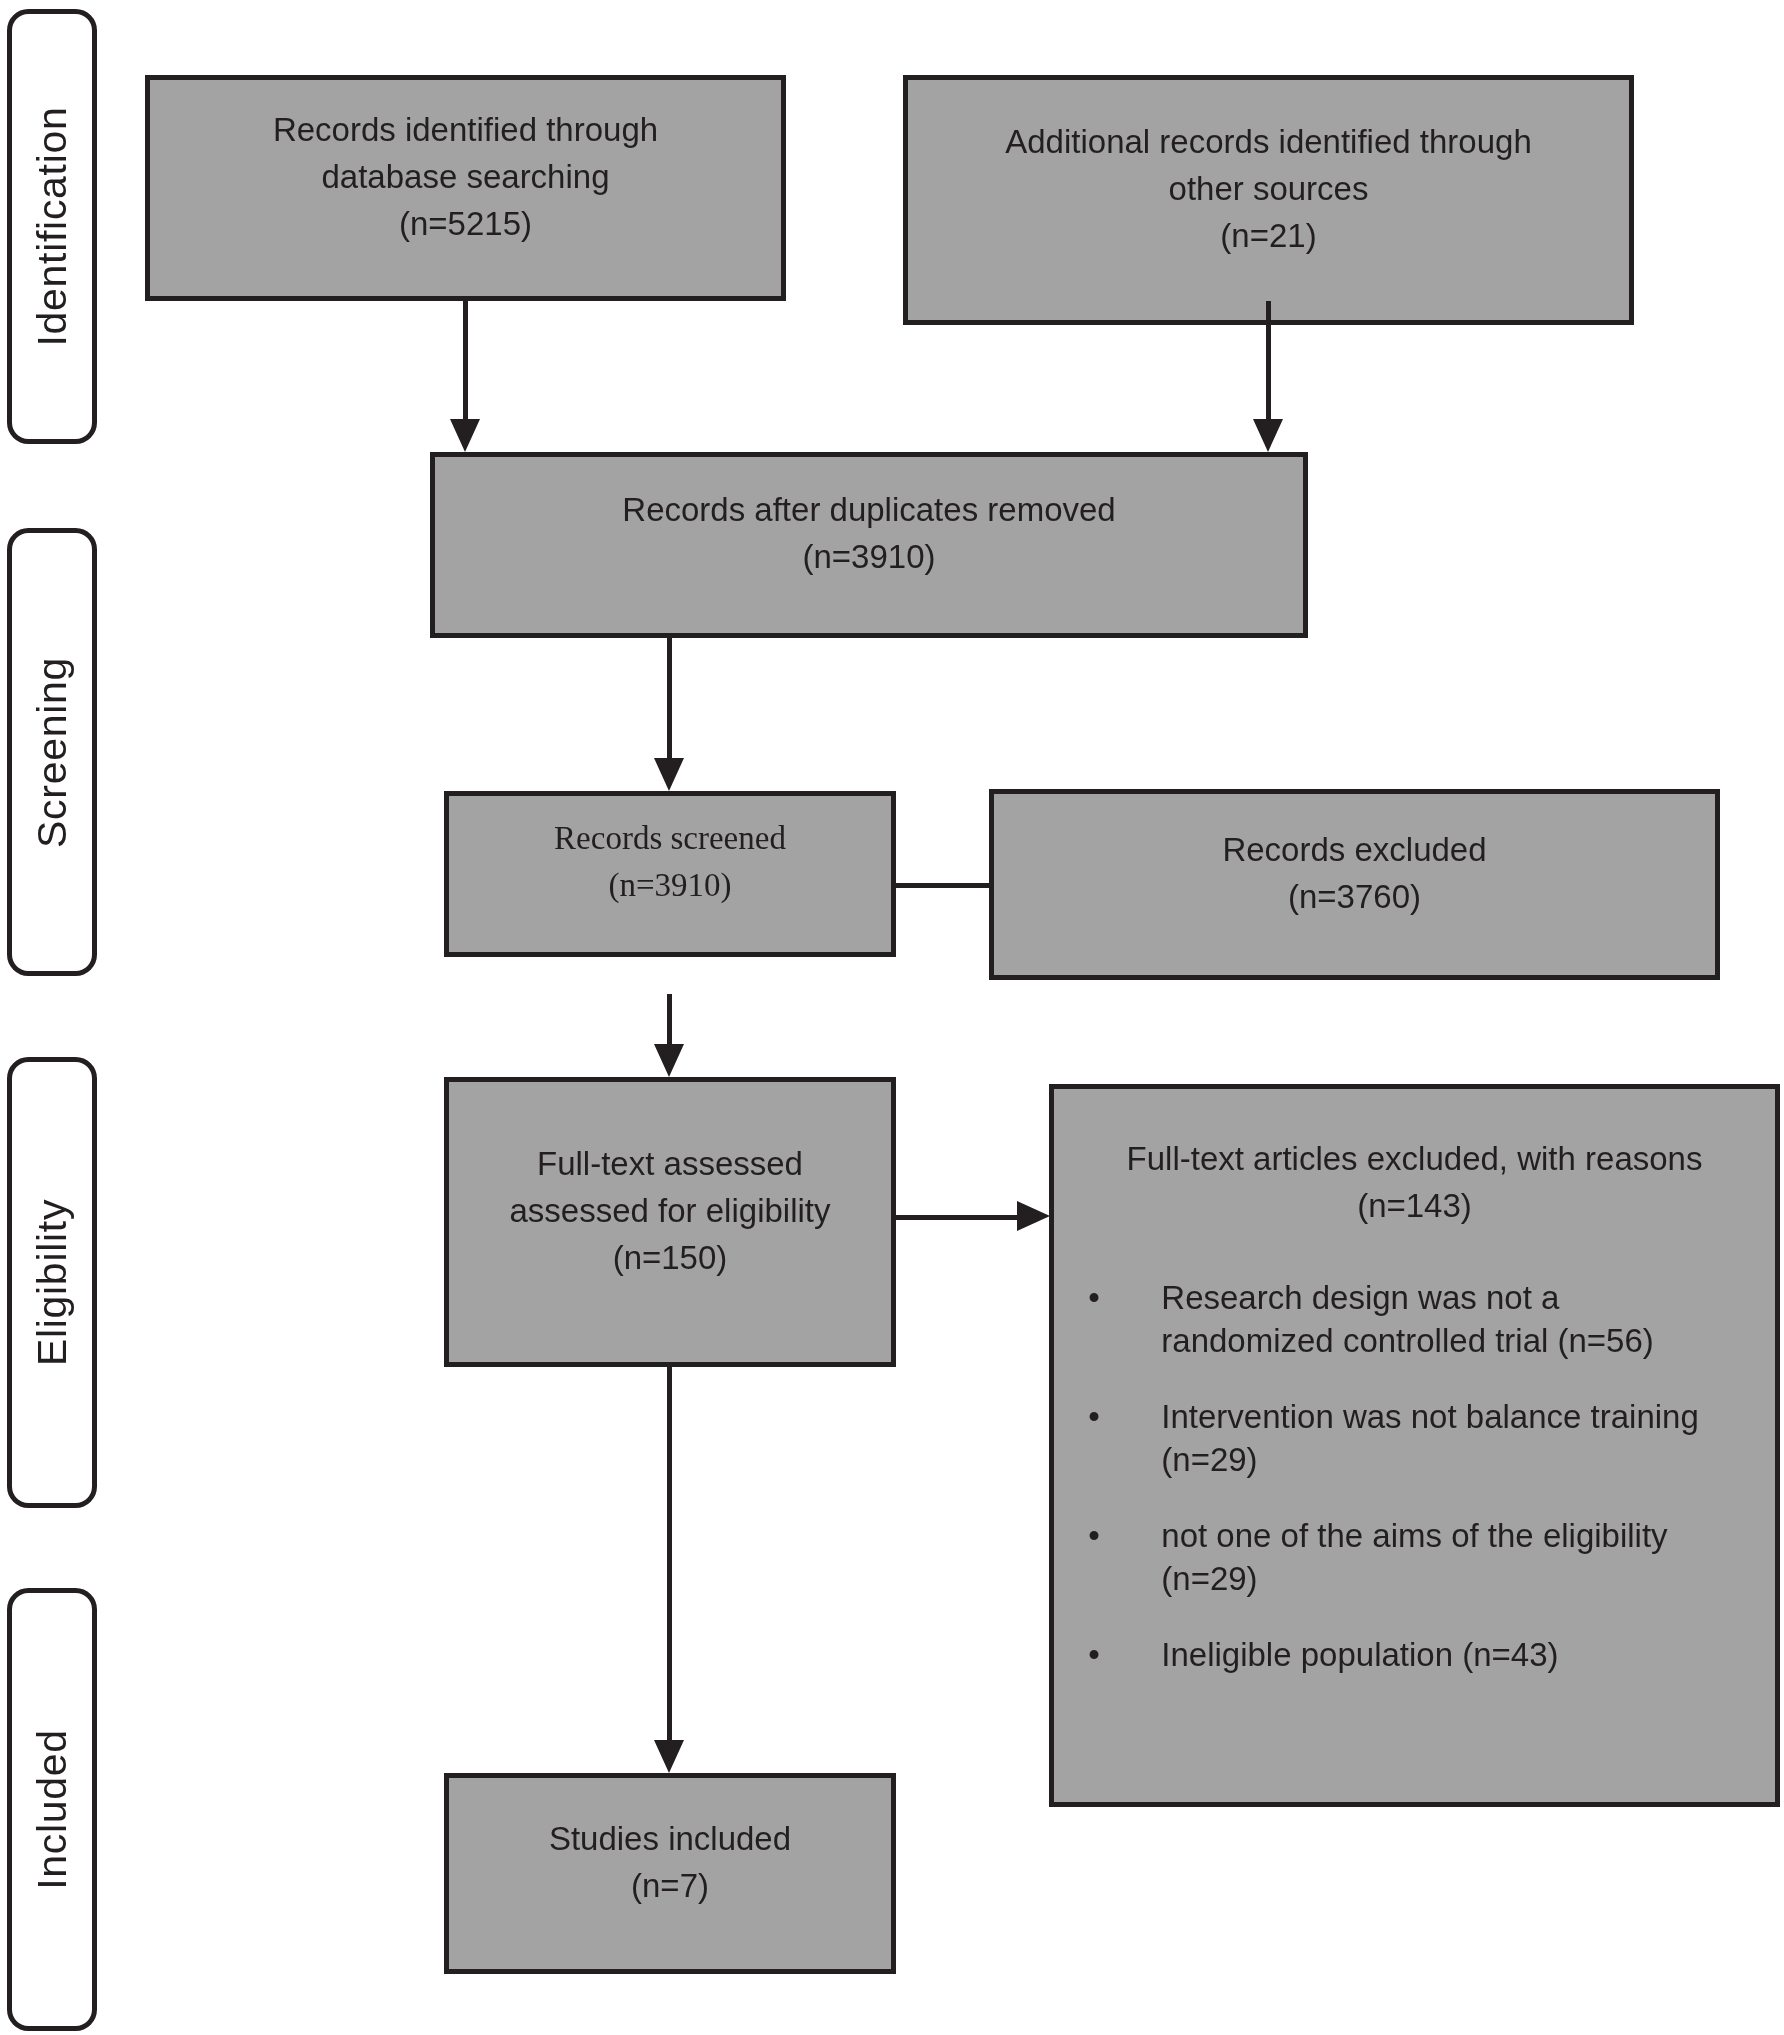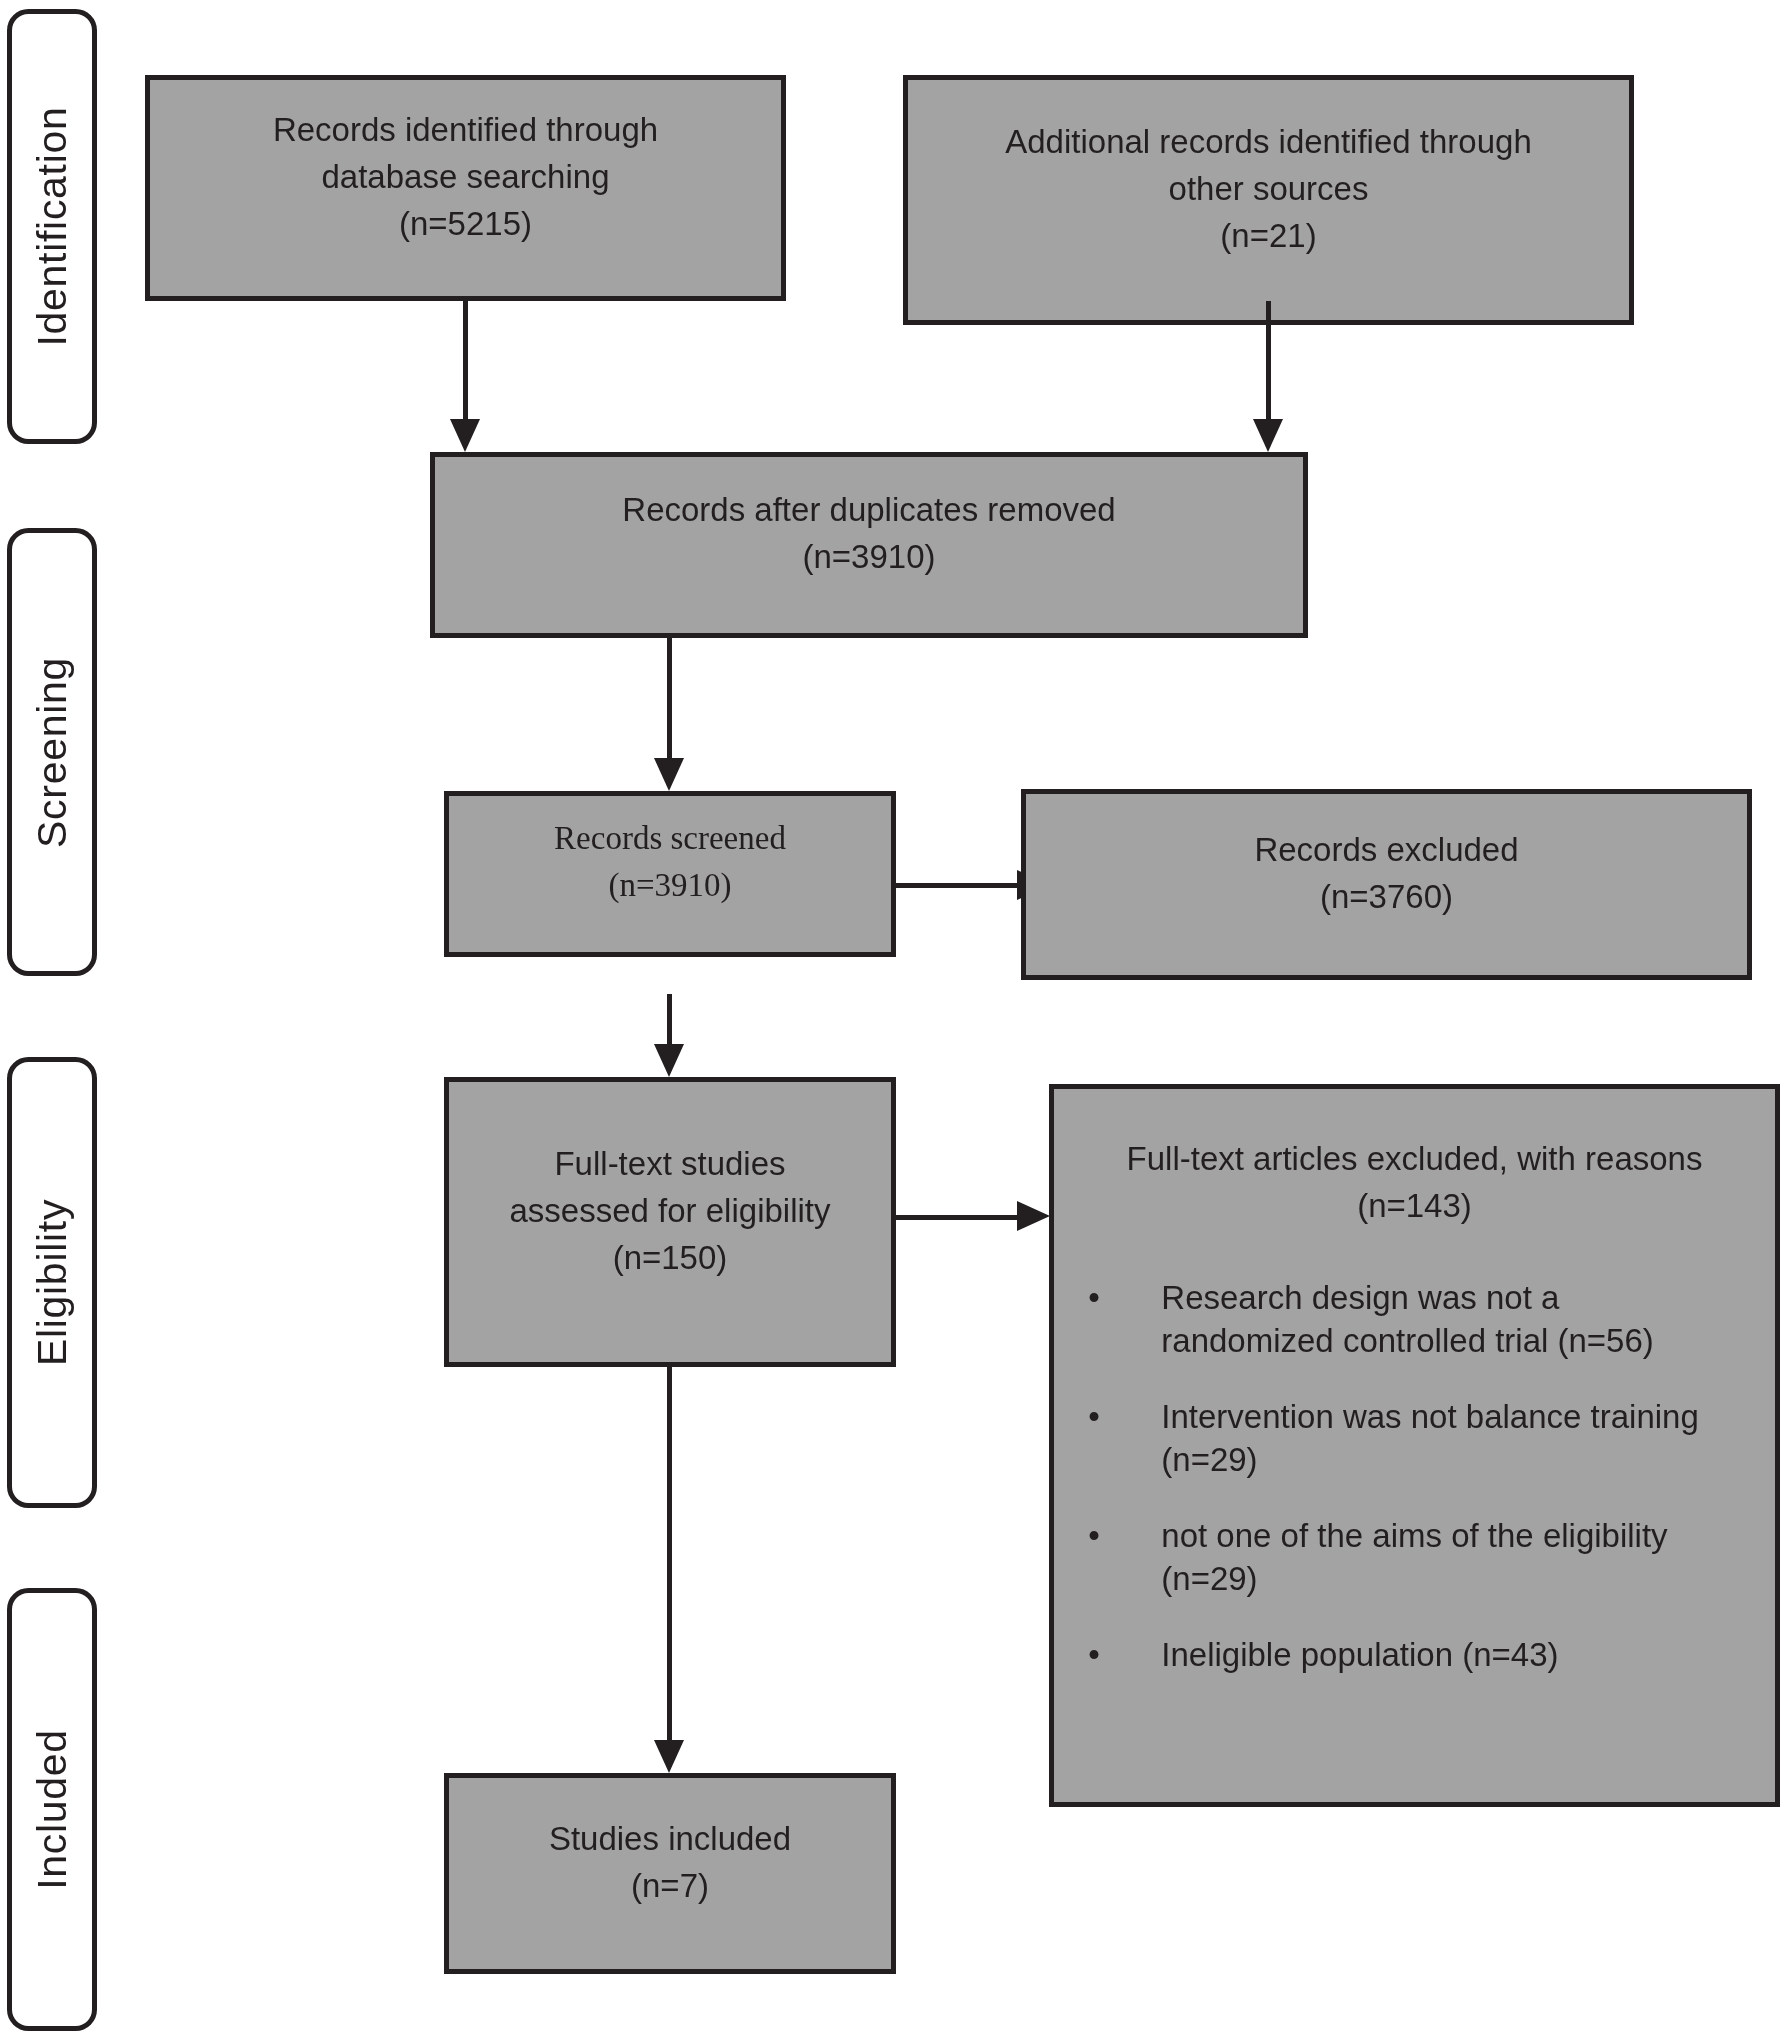--- a/index.html
+++ b/index.html
@@ -175,32 +175,32 @@
   <div class="box" style="left:444px; top:791px; width:452px; height:166px;font-family:Liberation Serif, serif;">
     <span class="line">Records screened</span>
     <span class="line">(n=3910)</span>
   </div>
 
   <div>
     <div class="hline" style="left:896px; top:883px; width:123px;"></div>
     <div class="head-right" style="left:1017px; top:870px;"></div>
   </div>
 
-  <div class="box" style="left:1021px; top:789px; width:731px; height:191px;">
+  <div class="box" style="left:989px; top:789px; width:731px; height:191px;">
     <span class="line">Records excluded</span>
     <span class="line">(n=3760)</span>
   </div>
 
   <div>
     <div class="vline" style="left:667px; top:994px; height:53px;"></div>
     <div class="head-down" style="left:654px; top:1044px;"></div>
   </div>
 
   <div class="box" style="left:444px; top:1077px; width:452px; height:290px;">
-    <span class="line">Full-text studies</span>
+    <span class="line">Full-text assessed</span>
     <span class="line">assessed for eligibility</span>
     <span class="line">(n=150)</span>
   </div>
 
   <div>
     <div class="hline" style="left:896px; top:1215px; width:123px;"></div>
     <div class="head-right" style="left:1017px; top:1201px;"></div>
   </div>
 
   <div class="box reasons" style="left:1049px; top:1084px; width:731px; height:723px;">

